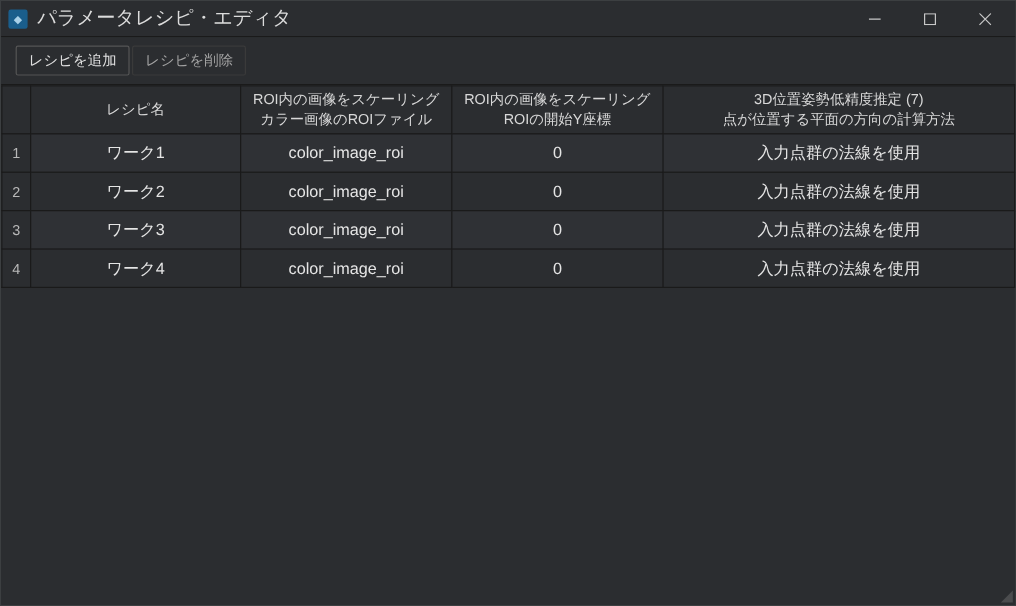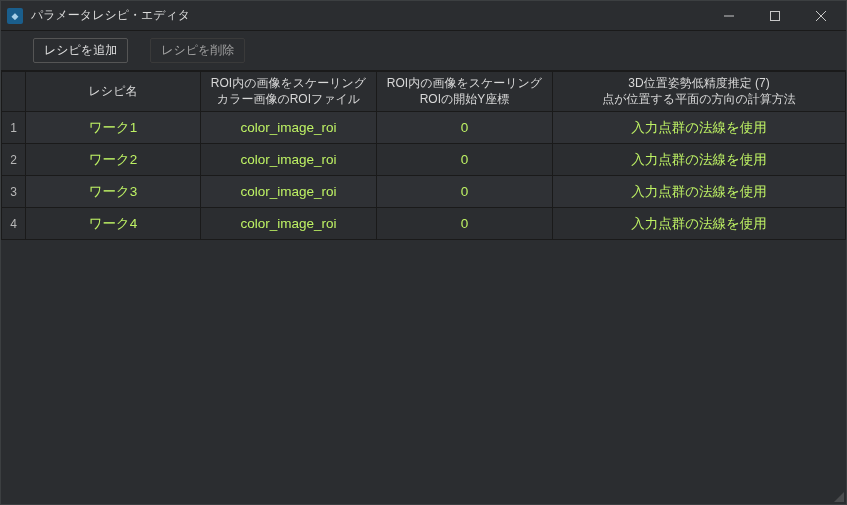--- a/index.html
+++ b/index.html
@@ -15,34 +15,34 @@
   .titlebar {
     height: 30px; background: #2b2d30;
     display: flex; align-items: center; padding: 0 2px 0 6px;
     border-bottom: 1px solid #1a1a1a;
   }
   .app-icon {
     width: 16px; height: 16px; background: #1a5e8c; border-radius: 2px;
     margin-right: 8px; display: flex; align-items: center; justify-content: center;
     font-size: 9px; color: #a8d0e8;
   }
-  .title-text { flex: 1; font-size: 12px; color: #dcdcdc; }
+  .title-text { flex: 1; font-size: 16px; color: #dcdcdc; }
   .win-controls { display: flex; }
   .win-btn { width: 46px; height: 30px; display: flex; align-items: center; justify-content: center; color: #c8c8c8; }
   .win-btn svg { width: 10px; height: 10px; }
 
   .toolbar {
     height: 40px; display: flex; align-items: center; padding: 0 12px;
     background: #2b2d30; border-bottom: 1px solid #1a1a1a;
     gap: 2px;
   }
   .tb-btn {
     background: #2b2d30; border: 1px solid #555;
     color: #e0e0e0; font-size: 12px; padding: 3px 10px;
-    cursor: pointer; border-radius: 2px; margin-left: 20px;
+    cursor: pointer; border-radius: 2px;
   }
   .tb-btn.disabled { color: #a3a3a3; border-color: #3a3a3a; cursor: default; }
   .spacer { flex: 1; }
   .save-btn {
     background: #2b2d30; border: 1px solid #4a90d9;
     color: #e0e0e0; font-size: 12px; padding: 3px 14px;
     cursor: pointer; border-radius: 3px;
     display: flex; align-items: center; gap: 6px;
   }
   .save-icon { width: 14px; height: 14px; }
@@ -55,21 +55,21 @@
     padding: 4px 6px; height: 40px; text-align: center;
     line-height: 1.3;
   }
   thead th.rownum-h { width: 24px; }
   thead th.col1 { width: 175px; }
   thead th.col2 { width: 176px; }
   thead th.col3 { width: 176px; }
   thead th.col4 { }
   tbody td {
     border: 1px solid #1a1a1a;
-    font-size: 13.5px; color: #bef264;
+    font-size: 13.5px; color: #e5e5e5;
     padding: 6px 8px; text-align: center; height: 32px;
   }
   tbody tr:nth-child(odd) td { background: #2f3135; }
   tbody tr:nth-child(even) td { background: #2b2d30; }
   tbody td.rownum {
     width: 24px; font-size: 12px; color: #b8b8b8; text-align: center;
     background: #2b2d30 !important;
   }
   .resize-grip {
     position: absolute; right: 2px; bottom: 2px; width: 12px; height: 12px;

